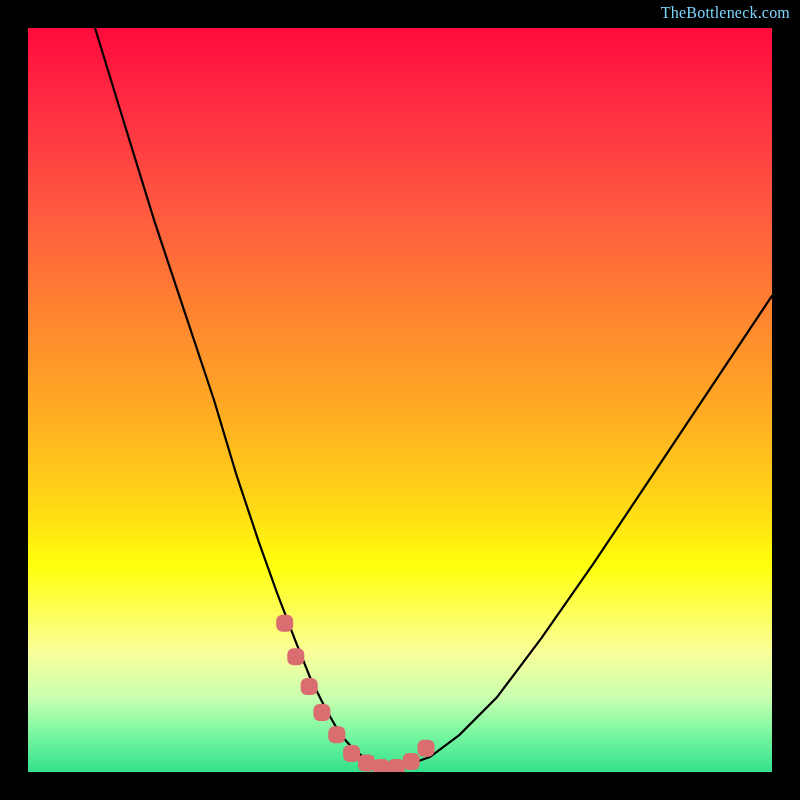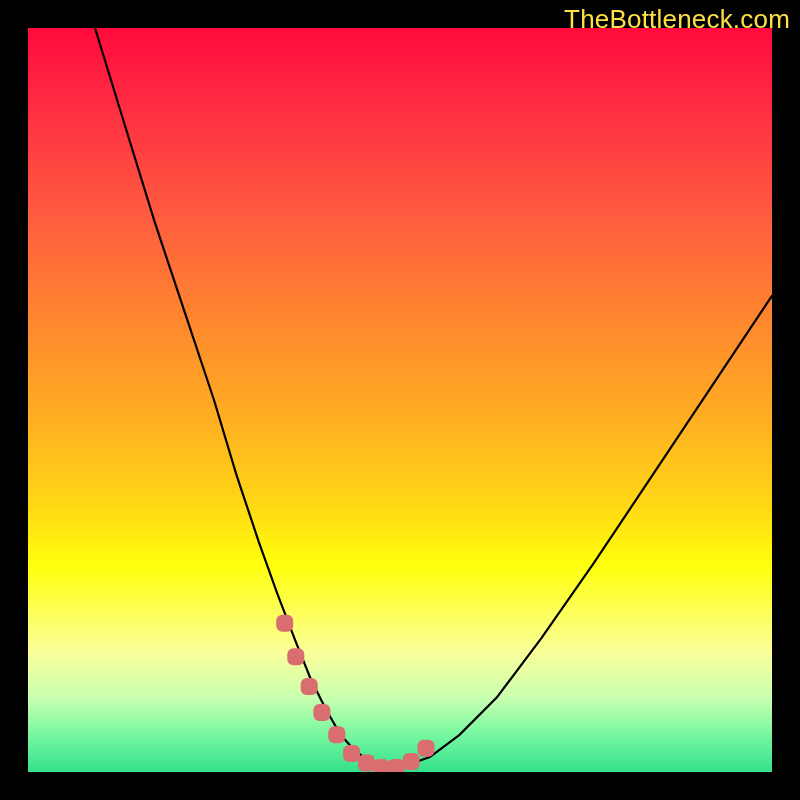--- a/index.html
+++ b/index.html
@@ -37,25 +37,26 @@
     top: 28px;
     left: 28px;
     width: 744px;
     height: 744px;
     display: block;
   }
   .watermark {
     position: absolute;
     top: 4px;
     right: 10px;
-    color: #fde047;
-    font-size: 26px;
+    color: #7dd3fc;
+    font-size: 16px;
     font-weight: 400;
     letter-spacing: 0.2px;
     user-select: none;
+    font-family: Liberation Serif, serif;
   }
 </style>
 </head>
 <body>
 
 <div class="frame"></div>
 
 <svg class="chart-svg" viewBox="0 0 744 744" preserveAspectRatio="none">
   <path id="curve-path" fill="none" stroke="#000000" stroke-width="2.2" stroke-linecap="round" d="M67.0 0.0 L96.7 96.7 L126.5 193.4 L156.2 282.7 L186.0 372.0 L208.3 446.4 L230.6 513.4 L249.2 565.4 L267.8 613.8 L282.7 651.0 L297.6 680.8 L312.5 706.8 L327.4 723.2 L342.2 733.6 L357.1 739.5 L372.0 739.5 L401.8 729.1 L431.5 706.8 L468.7 669.6 L513.4 610.1 L565.4 535.7 L625.0 446.4 L684.5 357.1 L744.0 267.8"></path>
   <g id="marker-group">

